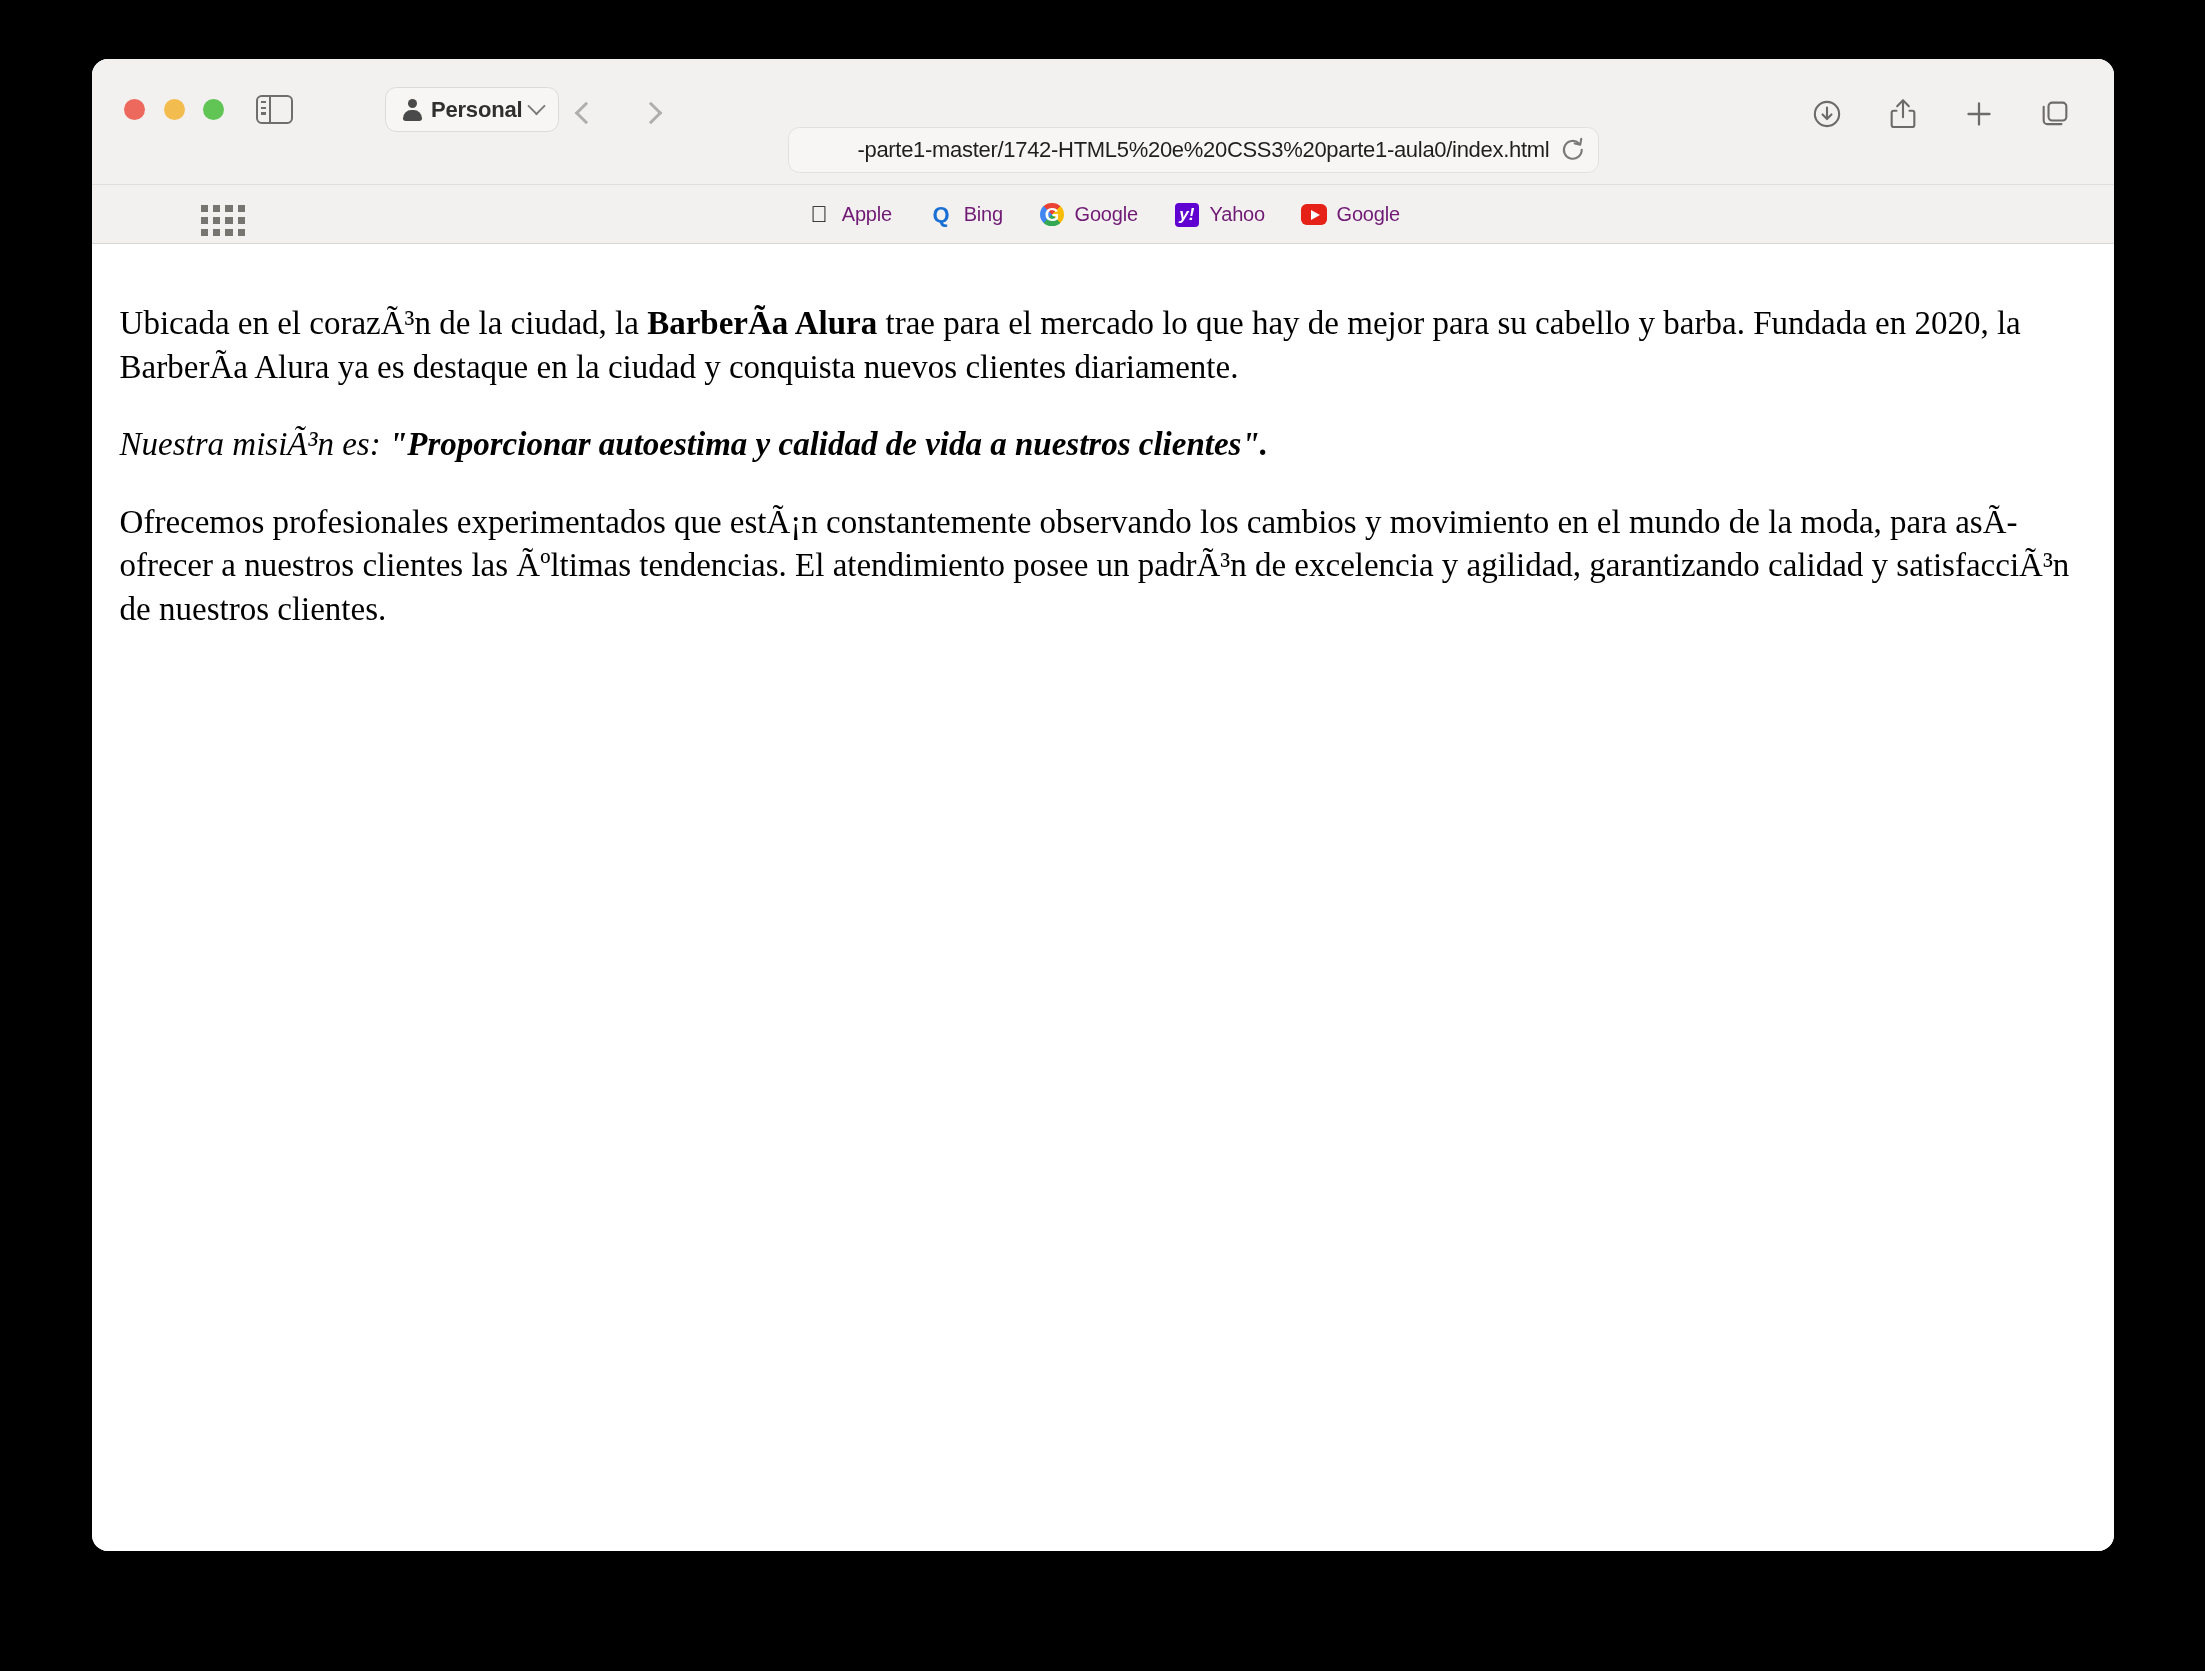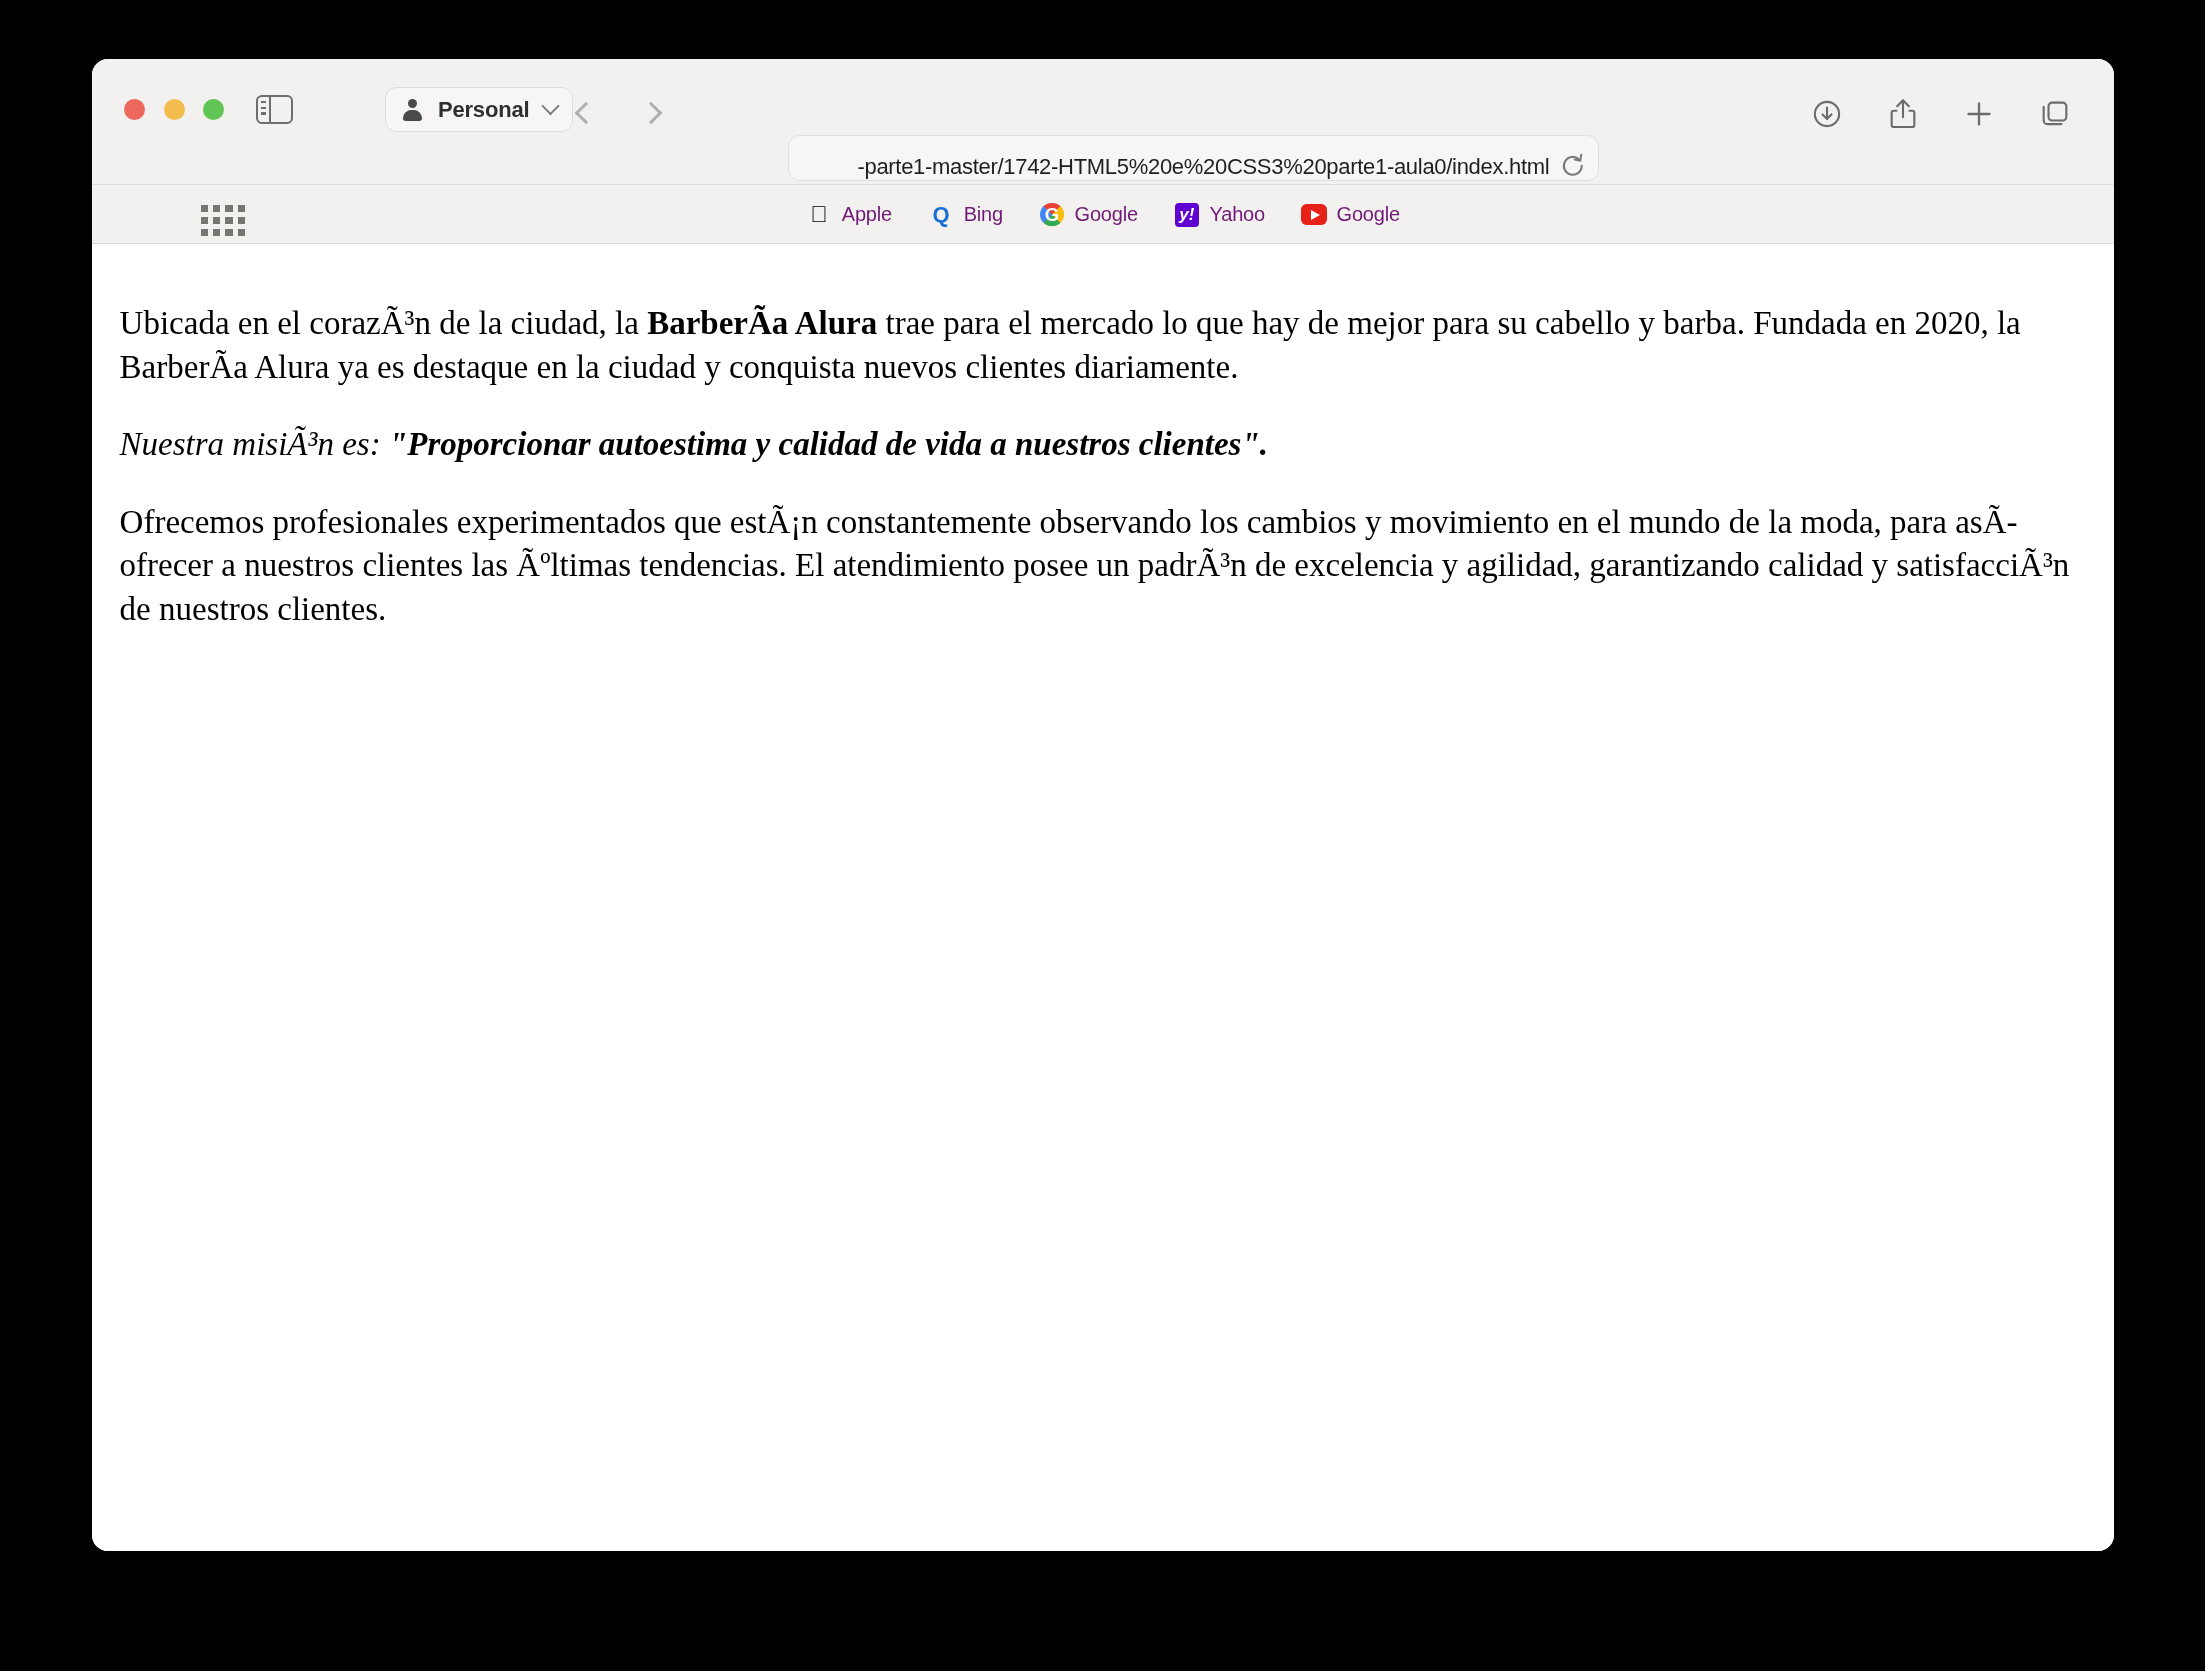--- a/index.html
+++ b/index.html
@@ -62,21 +62,21 @@
   .sb-dots { position: absolute; left: 3.2px; top: 4px; display: flex; flex-direction: column; gap: 3.2px; }
   .sb-dots i { display: block; width: 4.9px; height: 2.4px; background: #6e6e6e; }
 
   
   #profile-pill {
     position: absolute;
     left: 293px;
     top: 28px;
     height: 45px;
     padding: 0 14.6px 0 16px;
-    display: flex; align-items: center; gap: 15px;
+    display: flex; align-items: center; gap: 8px;
     background: #f7f6f4;
     border: 1.6px solid #dcdbd7;
     border-radius: 11.4px;
     cursor: default;
   }
   .person-icon { width: 21px; height: 23px; position: relative; flex: none; }
   .person-icon .head { position: absolute; left: 5.7px; top: 0.8px; width: 9.7px; height: 9.7px; border-radius: 50%; background: #4a4a4a; }
   .person-icon .body { position: absolute; left: 0.8px; top: 12px; width: 19.5px; height: 10.5px; border-radius: 9.7px 9.7px 3.2px 3.2px; background: #4a4a4a; }
   #profile-label { font-size: 22px; font-weight: 600; color: #2f2f2f; letter-spacing: -0.2px; }
   .chev-down { width: 13px; height: 13px; border-right: 2.4px solid #7a7a7a; border-bottom: 2.4px solid #7a7a7a; transform: rotate(45deg) translate(-2.4px,-2.4px); }
@@ -89,27 +89,27 @@
   #nav-back { left: 476px; }
   #nav-forward { left: 541px; }
   .chev-l, .chev-r { width: 16px; height: 16px; border-top: 3.2px solid #b0aeab; border-left: 3.2px solid #b0aeab; }
   .chev-l { transform: rotate(-45deg); }
   .chev-r { transform: rotate(135deg); }
 
   
   #url-field {
     position: absolute;
     left: 696px;
-    top: 76px;
+    top: 68px;
     width: 811px;
     height: 46px;
     background: #f7f6f4;
     border: 1.6px solid #e1e0dc;
     border-radius: 11.4px;
-    display: flex; align-items: flex-end;
+    display: flex; align-items: center;
     overflow: hidden;
     padding: 0 11.4px 0 0;
   }
   #url-text-wrap {
     flex: 1;
     display: flex; align-items: center; justify-content: flex-end;
     overflow: hidden;
     white-space: nowrap;
     padding-right: 9.7px;
   }

